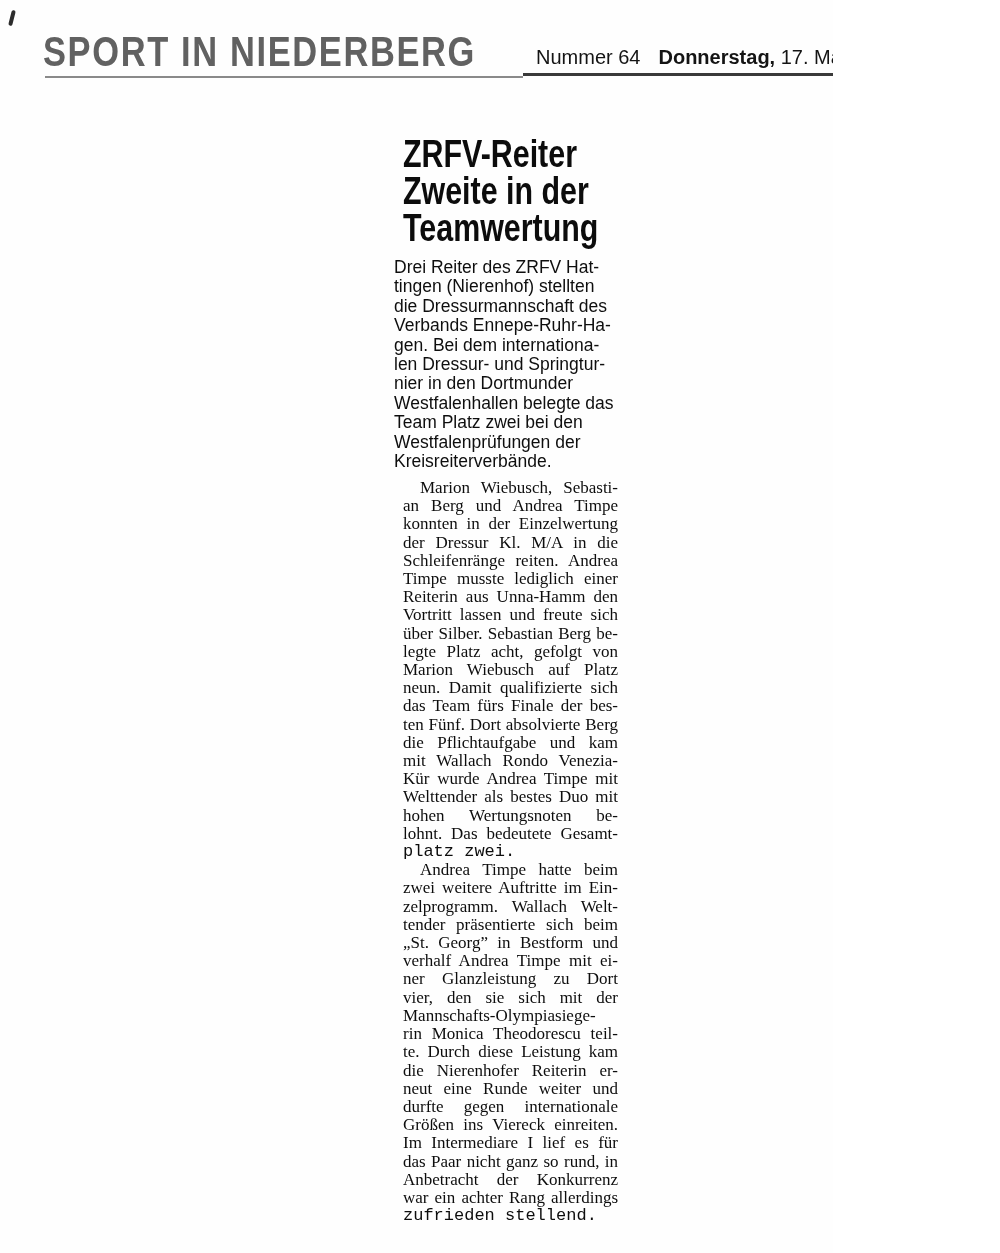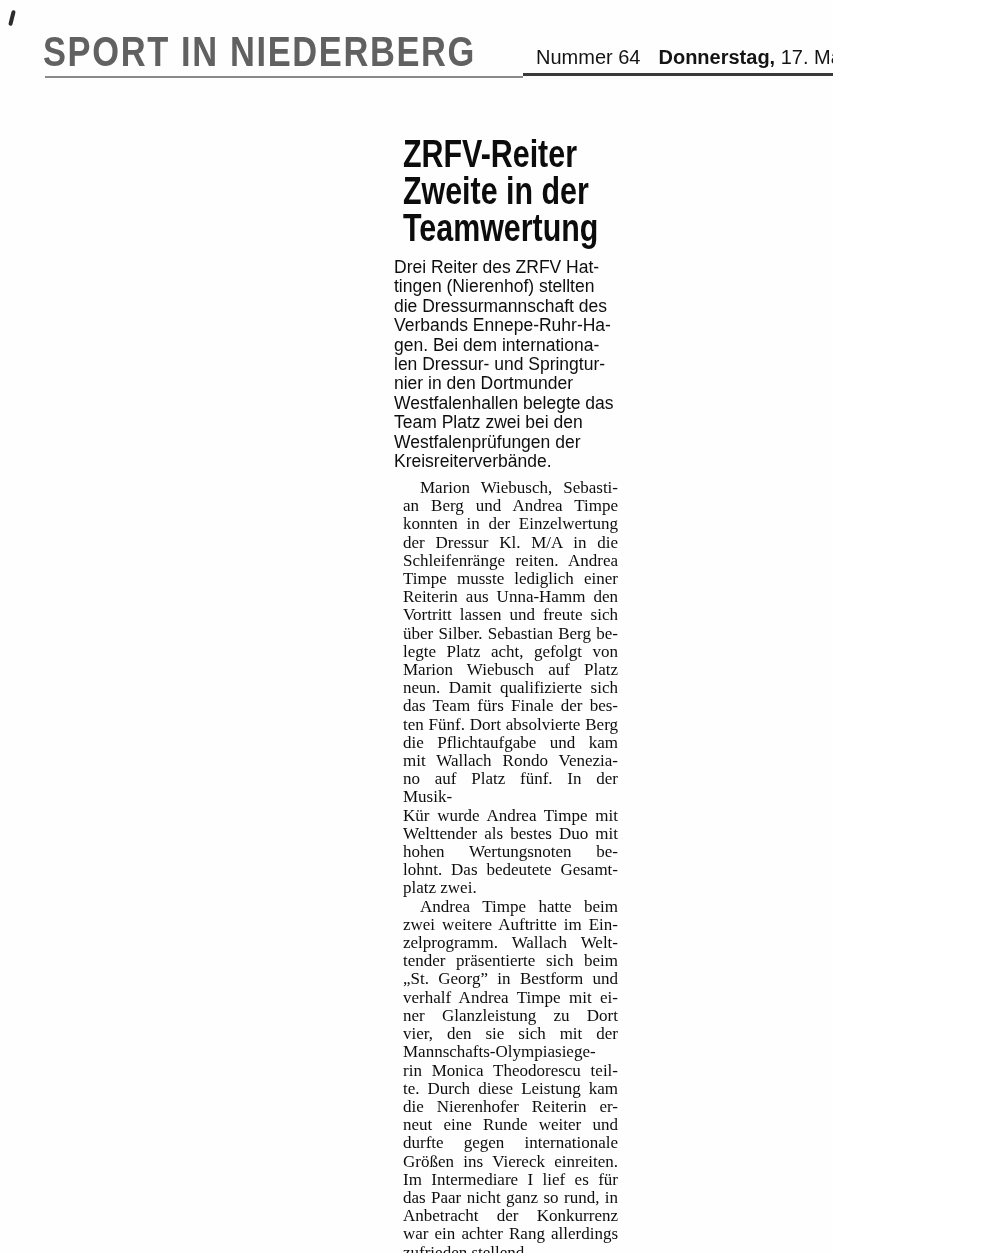--- a/index.html
+++ b/index.html
@@ -52,21 +52,21 @@
     font-size:17.5px;line-height:19.4px;
     color:#0e0e0e;
   }
   #body-text{
     position:absolute;left:403px;top:479px;width:215px;
     font-family:"Liberation Serif", serif;
     font-size:17px;line-height:18.2px;
     color:#0d0d0d;
   }
   .bline{text-align:justify;text-align-last:justify;}
-  .bline.last{text-align-last:left;}
+  .bline.last{text-align-last:left;font-family:Liberation Mono, monospace;}
   .bline.indent{padding-left:17px;}
 </style>
 </head>
 <body>
 
 <div id="page">
 
   <div id="scan-artifact"></div>
 
   <div id="section-title">SPORT IN NIEDERBERG</div>
@@ -110,21 +110,20 @@
       <div class="bline">Reiterin aus Unna-Hamm den</div>
       <div class="bline">Vortritt lassen und freute sich</div>
       <div class="bline">über Silber. Sebastian Berg be-</div>
       <div class="bline">legte Platz acht, gefolgt von</div>
       <div class="bline">Marion Wiebusch auf Platz</div>
       <div class="bline">neun. Damit qualifizierte sich</div>
       <div class="bline">das Team fürs Finale der bes-</div>
       <div class="bline">ten Fünf. Dort absolvierte Berg</div>
       <div class="bline">die Pflichtaufgabe und kam</div>
       <div class="bline">mit Wallach Rondo Venezia-</div>
-      <div class="bline">no auf Platz fünf. In der Musik-</div>
       <div class="bline">Kür wurde Andrea Timpe mit</div>
       <div class="bline">Welttender als bestes Duo mit</div>
       <div class="bline">hohen Wertungsnoten be-</div>
       <div class="bline">lohnt. Das bedeutete Gesamt-</div>
       <div class="bline last">platz zwei.</div>
       <div class="bline indent">Andrea Timpe hatte beim</div>
       <div class="bline">zwei weitere Auftritte im Ein-</div>
       <div class="bline">zelprogramm. Wallach Welt-</div>
       <div class="bline">tender präsentierte sich beim</div>
       <div class="bline">„St. Georg” in Bestform und</div>

